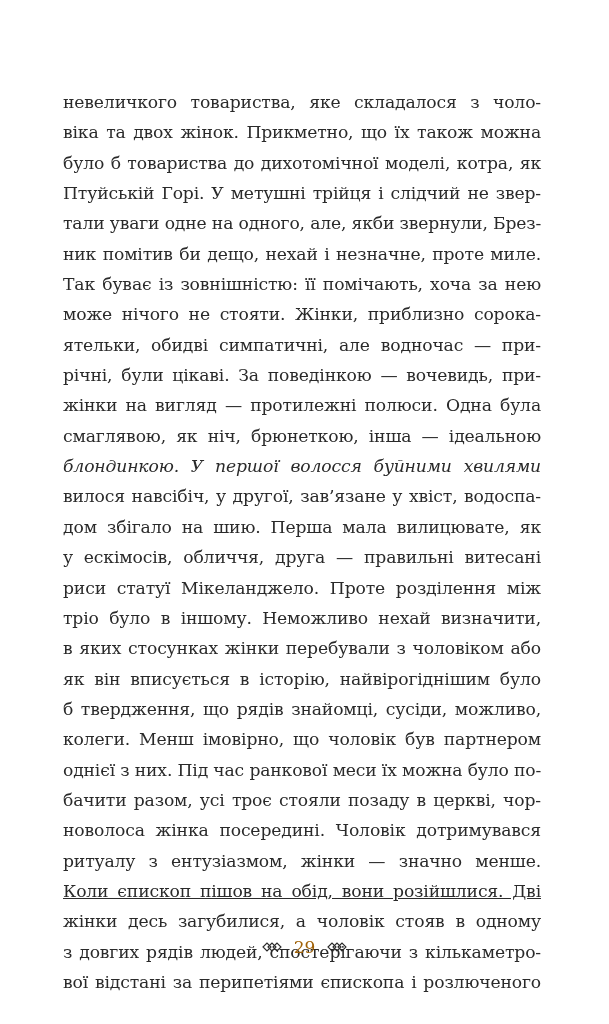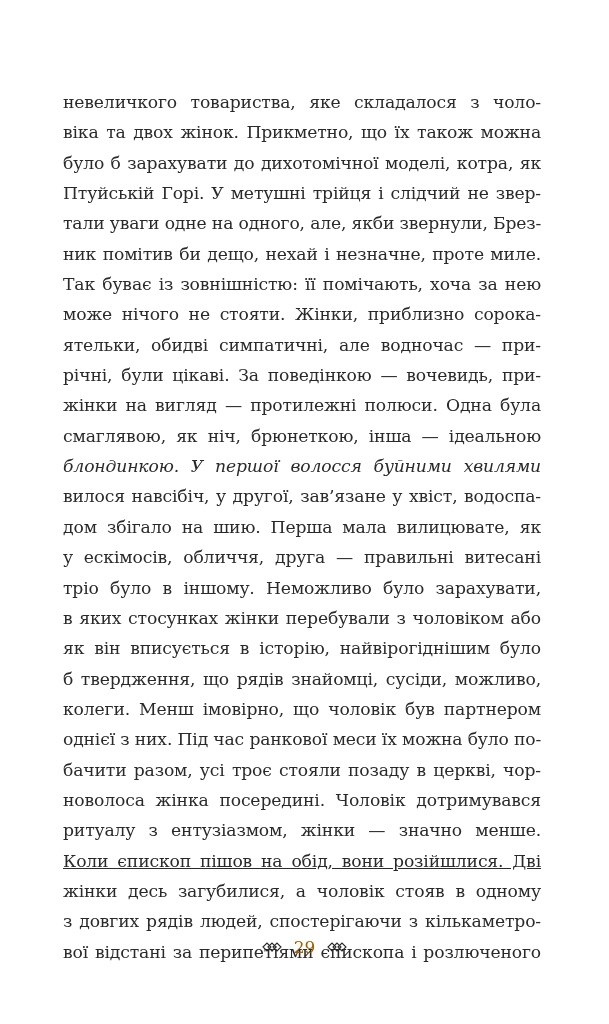--- a/index.html
+++ b/index.html
@@ -62,35 +62,36 @@
       line-height: 22px;
     }
   </style>
 </head>
 <body>
 
 <div class="page">
   <div class="text-block" id="text-block">
       <span class="line" style="display: block; text-align: justify; text-align-last: justify; width: 478px;">невеличкого товариства, яке складалося з чоло-</span>
       <span class="line" style="display: block; text-align: justify; text-align-last: justify; width: 478px;">віка та двох жінок. Прикметно, що їх також можна</span>
-      <span class="line" style="display: block; text-align: justify; text-align-last: justify; width: 478px;">було б зарахувати до дихотомічної моделі, котра, як</span>
+      <span class="line" style="display: block; text-align: justify; text-align-last: justify; width: 478px;">було б товариства до дихотомічної моделі, котра, як</span>
       <span class="line" style="display: block; text-align: justify; text-align-last: justify; width: 478px;">Птуйській Горі. У метушні трійця і слідчий не звер-</span>
       <span class="line" style="display: block; text-align: justify; text-align-last: justify; transform-origin: left center; transform: scaleX(0.9979); width: 479px;">тали уваги одне на одного, але, якби звернули, Брез-</span>
       <span class="line" style="display: block; text-align: justify; text-align-last: justify; width: 478px;">ник помітив би дещо, нехай і незначне, проте миле.</span>
       <span class="line" style="display: block; text-align: justify; text-align-last: justify; width: 478px;">Так буває із зовнішністю: її помічають, хоча за нею</span>
       <span class="line" style="display: block; text-align: justify; text-align-last: justify; width: 478px;">може нічого не стояти. Жінки, приблизно сорока-</span>
       <span class="line" style="display: block; text-align: justify; text-align-last: justify; width: 478px;">ятельки, обидві симпатичні, але водночас — при-</span>
       <span class="line" style="display: block; text-align: justify; text-align-last: justify; width: 478px;">річні, були цікаві. За поведінкою — вочевидь, при-</span>
       <span class="line" style="display: block; text-align: justify; text-align-last: justify; width: 478px;">жінки на вигляд — протилежні полюси. Одна була</span>
       <span class="line" style="display: block; text-align: justify; text-align-last: justify; width: 478px;">смаглявою, як ніч, брюнеткою, інша — ідеальною</span>
       <span class="line" style="display: block; text-align: justify; text-align-last: justify; width: 478px; font-style: italic;">блондинкою. У першої волосся буйними хвилями</span>
       <span class="line" style="display: block; text-align: justify; text-align-last: justify; width: 478px;">вилося навсібіч, у другої, зав’язане у хвіст, водоспа-</span>
       <span class="line" style="display: block; text-align: justify; text-align-last: justify; width: 478px;">дом збігало на шию. Перша мала вилицювате, як</span>
       <span class="line" style="display: block; text-align: justify; text-align-last: justify; width: 478px;">у ескімосів, обличчя, друга — правильні витесані</span>
-      <span class="line" style="display: block; text-align: justify; text-align-last: justify; width: 478px;">тріо було в іншому. Неможливо було зарахувати,</span>
+      <span class="line" style="display: block; text-align: justify; text-align-last: justify; width: 478px;">риси статуї Мікеланджело. Проте розділення між</span>
+      <span class="line" style="display: block; text-align: justify; text-align-last: justify; width: 478px;">тріо було в іншому. Неможливо нехай визначити,</span>
       <span class="line" style="display: block; text-align: justify; text-align-last: justify; width: 478px;">в яких стосунках жінки перебували з чоловіком або</span>
       <span class="line" style="display: block; text-align: justify; text-align-last: justify; width: 478px;">як він вписується в історію, найвірогіднішим було</span>
       <span class="line" style="display: block; text-align: justify; text-align-last: justify; width: 478px;">б твердження, що рядів знайомці, сусіди, можливо,</span>
       <span class="line" style="display: block; text-align: justify; text-align-last: justify; width: 478px;">колеги. Менш імовірно, що чоловік був партнером</span>
       <span class="line" style="display: block; text-align: justify; text-align-last: justify; transform-origin: left center; transform: scaleX(0.9979); width: 479px;">однієї з них. Під час ранкової меси їх можна було по-</span>
       <span class="line" style="display: block; text-align: justify; text-align-last: justify; width: 478px;">бачити разом, усі троє стояли позаду в церкві, чор-</span>
       <span class="line" style="display: block; text-align: justify; text-align-last: justify; width: 478px;">новолоса жінка посередині. Чоловік дотримувався</span>
       <span class="line" style="display: block; text-align: justify; text-align-last: justify; width: 478px;">ритуалу з ентузіазмом, жінки — значно менше.</span>
       <span class="line" style="display: block; text-align: justify; text-align-last: justify; width: 478px; text-decoration: underline;">Коли єпископ пішов на обід, вони розійшлися. Дві</span>
       <span class="line" style="display: block; text-align: justify; text-align-last: justify; width: 478px;">жінки десь загубилися, а чоловік стояв в одному</span>

